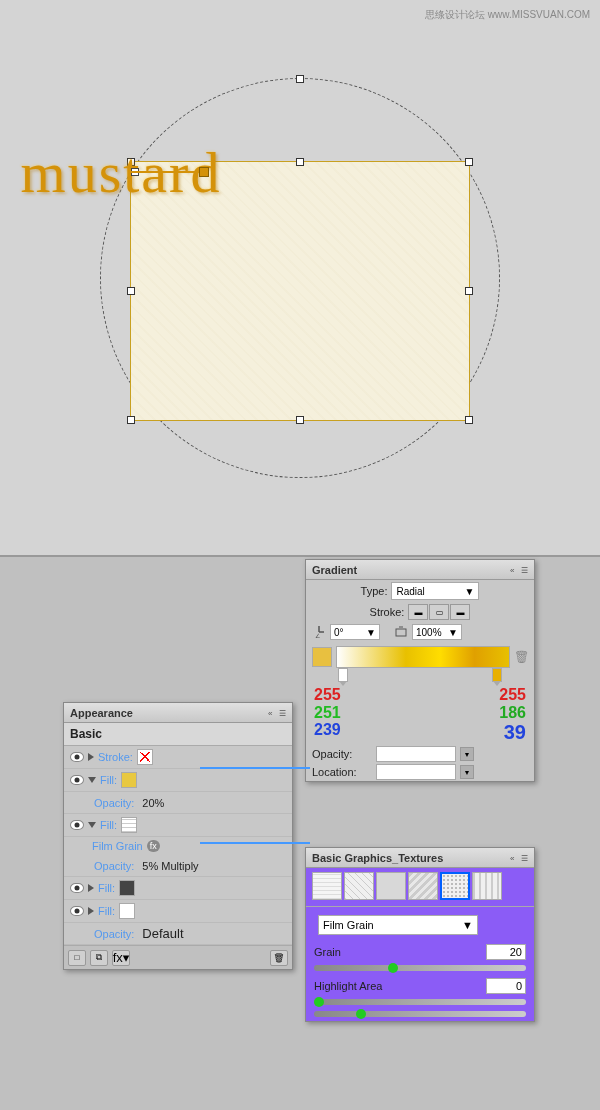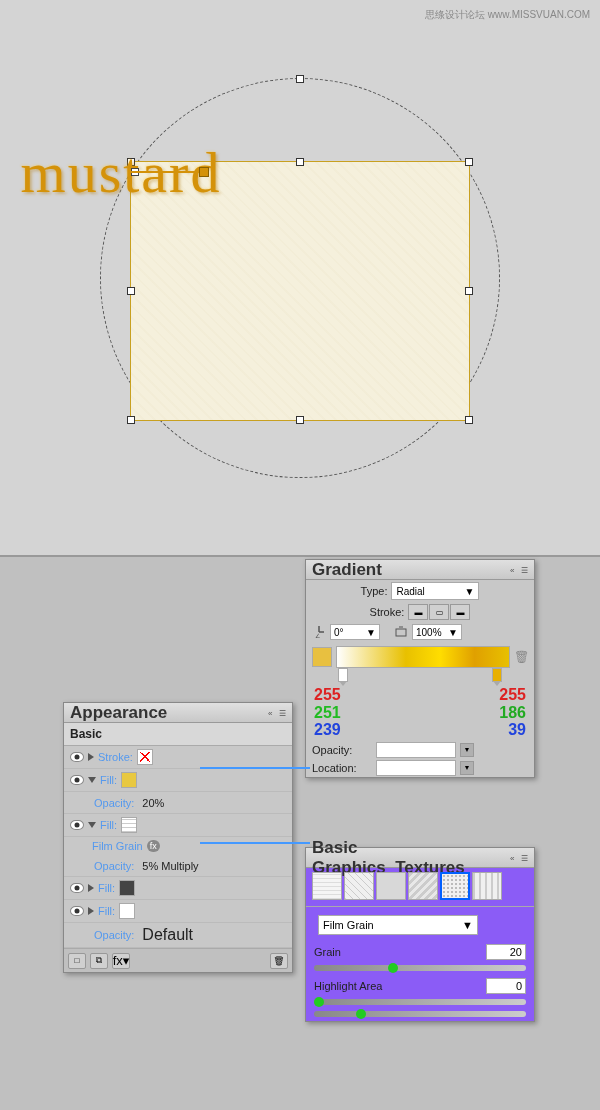--- a/index.html
+++ b/index.html
@@ -184,21 +184,21 @@
       background: linear-gradient(to bottom, #e0e0e0, #c8c8c8);
       height: 20px;
       display: flex;
       align-items: center;
       justify-content: space-between;
       padding: 0 6px;
       border-bottom: 1px solid #999;
     }
 
     .panel-title {
-      font-size: 17px;
+      font-size: 11px;
       font-weight: bold;
       color: #333;
     }
 
     .panel-controls {
       display: flex;
       gap: 4px;
       align-items: center;
     }
 
@@ -370,21 +370,21 @@
       height: 22px;
       background: linear-gradient(to right, #ffffff 0%, #e8c000 40%, #ffdd00 60%, #e0a000 80%, #e8c000 100%);
       border: 1px solid #aaa;
       margin: 4px 6px;
     }
     .rgb-val-left { font-size: 16px; font-weight: bold; color: #dd2222; line-height: 1.1; }
     .rgb-val-g { font-size: 16px; font-weight: bold; color: #22bb22; line-height: 1.1; }
     .rgb-val-b { font-size: 16px; font-weight: bold; color: #2244dd; line-height: 1.1; }
     .rgb-val-right { font-size: 16px; font-weight: bold; color: #dd2222; line-height: 1.1; }
     .rgb-val-g2 { font-size: 16px; font-weight: bold; color: #22aa22; line-height: 1.1; }
-    .rgb-val-b2 { font-size: 16px; font-weight: bold; color: #2244dd; line-height: 1.1; }
+    .rgb-val-b2 { font-size: 20px; font-weight: bold; color: #2244dd; line-height: 1.1; }
 
     .opacity-row {
       display: flex;
       align-items: center;
       gap: 4px;
       padding: 1px 6px;
     }
     .field-box {
       width: 70px;
       height: 16px;
@@ -771,21 +771,21 @@
 
     <div class="panel-row">
       <div class="eye-icon"></div>
       <div class="arrow-right"></div>
       <span class="fill-label">Fill:</span>
       <div class="swatch-white"></div>
     </div>
 
     <div class="panel-row indent">
       <span class="opacity-text">Opacity:</span>
-      <span style="font-size:16px;color:#222;margin-left:4px;">Default</span>
+      <span style="font-size:13px;color:#222;margin-left:4px;">Default</span>
     </div>
 
     <div class="panel-footer">
       <div class="footer-btn" style="font-size:8px;">□</div>
       <div class="footer-btn" style="font-size:9px;">⧉</div>
       <div class="footer-btn" style="font-size:13px;">fx▾</div>
       <div style="flex:1;"></div>
       <div class="footer-btn" style="font-size:9px;">🗑</div>
     </div>
   </div>

